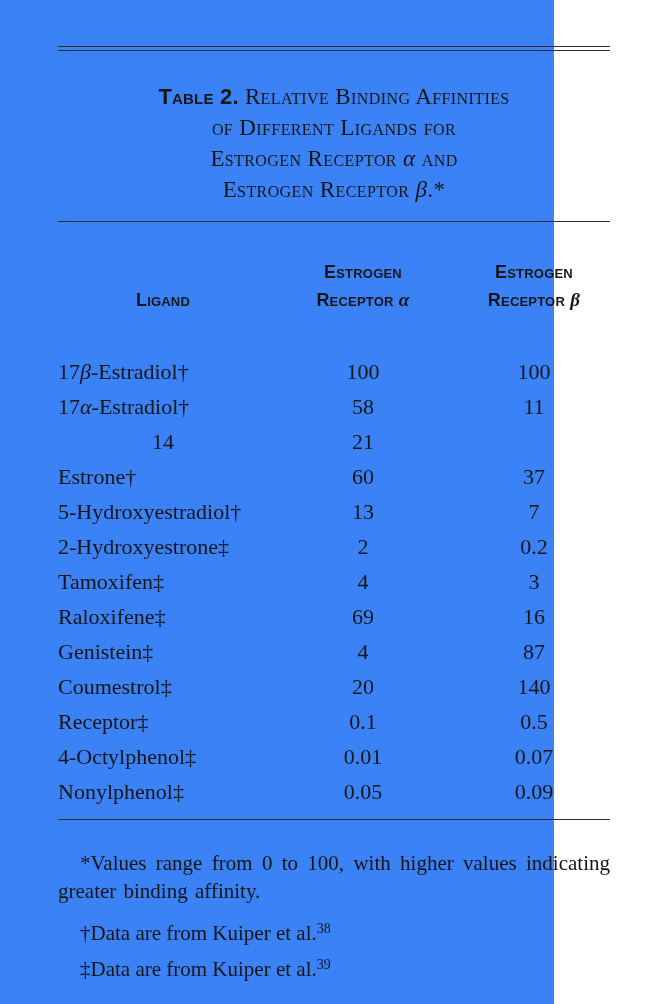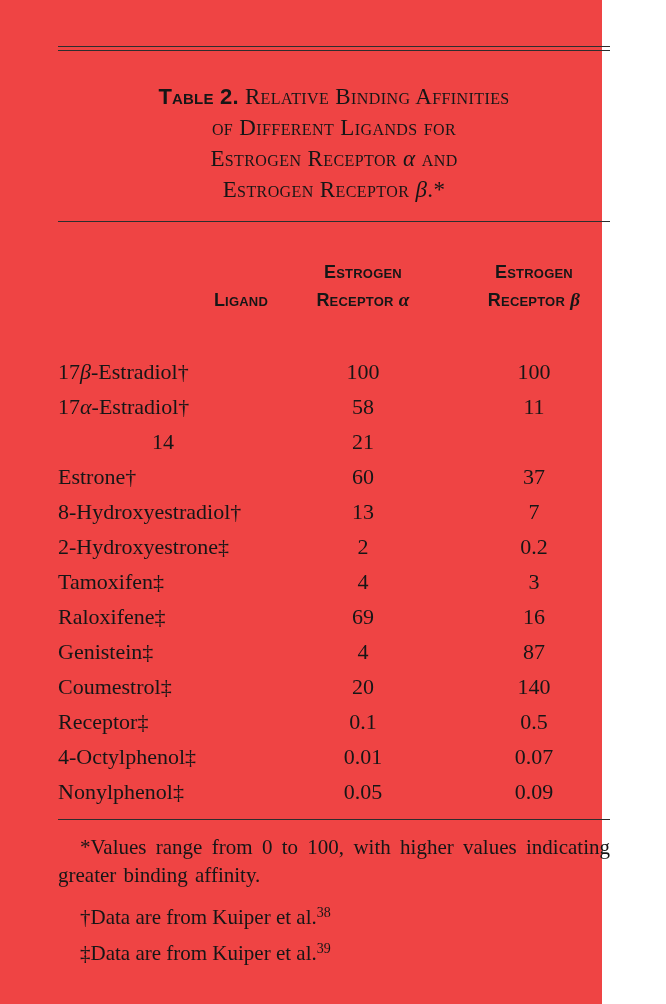--- a/index.html
+++ b/index.html
@@ -3,21 +3,21 @@
 <meta charset="utf-8">
 <style>
   html, body {
     margin: 0; padding: 0;
     width: 666px; height: 1004px;
     background: #ffffff;
     font-family: "Liberation Serif", "DejaVu Serif", serif;
     color: #161616;
     overflow: hidden;
   }
-  .page { position: relative; width: 602px; height: 1004px; background: #ef4444; }
+  .page { position: relative; width: 554px; height: 1004px; background: #3b82f6; }
   .content { position: absolute; left: 58px; top: 46px; width: 552px; }
 
   .rule-double {
     height: 3px;
     border-top: 1.5px solid #2e2e2e;
     border-bottom: 1.5px solid #2e2e2e;
   }
   .rule-single { border-top: 1.5px solid #2e2e2e; height: 0; }
 
   .table-title {
@@ -49,21 +49,21 @@
     grid-template-columns: 210px 190px 152px;
     align-items: end;
     font-family: "Liberation Sans", "DejaVu Sans", sans-serif;
     font-weight: 700;
     font-variant: small-caps;
     font-size: 18px;
     line-height: 28px;
     letter-spacing: 0.2px;
   }
   .hcell { text-align: center; }
-  .hcell.first { text-align: right; }
+  .hcell.first { text-align: center; }
   .hgreek {
     font-variant: normal;
     font-style: italic;
     font-weight: 700;
     font-family: "Liberation Serif", "DejaVu Serif", serif;
     font-size: 19px;
   }
 
   .table-body { margin-top: 40px; }
   .trow {
@@ -71,21 +71,21 @@
     grid-template-columns: 210px 190px 152px;
     height: 35px;
     align-items: center;
     font-size: 22px;
   }
   .trow .cell { white-space: nowrap; }
   .trow .num { text-align: center; }
 
   .rule-bottom { margin-top: 10px; }
 
-  .footnotes { margin-top: 13px; font-size: 21px; line-height: 28px; }
+  .footnotes { margin-top: 29px; font-size: 21px; line-height: 28px; }
   .footnote { text-indent: 22px; }
   .footnote.justified { text-align: justify; word-spacing: 2px; }
   .footnote + .footnote { margin-top: 14px; }
   .footnote:last-child { margin-top: 8px; }
   .footnote sup {
     font-size: 14px;
     line-height: 0;
     vertical-align: baseline;
     position: relative;
     top: -7px;
@@ -128,21 +128,21 @@
         <div class="trow">
           <div class="cell num">14</div>
           <div class="cell num">21</div>
         </div>
         <div class="trow">
           <div class="cell ligand">Estrone†</div>
           <div class="cell num">60</div>
           <div class="cell num">37</div>
         </div>
         <div class="trow">
-          <div class="cell ligand">8-Hydroxyestradiol†</div>
+          <div class="cell ligand">5-Hydroxyestradiol†</div>
           <div class="cell num">13</div>
           <div class="cell num">7</div>
         </div>
         <div class="trow">
           <div class="cell ligand">2-Hydroxyestrone‡</div>
           <div class="cell num">2</div>
           <div class="cell num">0.2</div>
         </div>
         <div class="trow">
           <div class="cell ligand">Tamoxifen‡</div>

